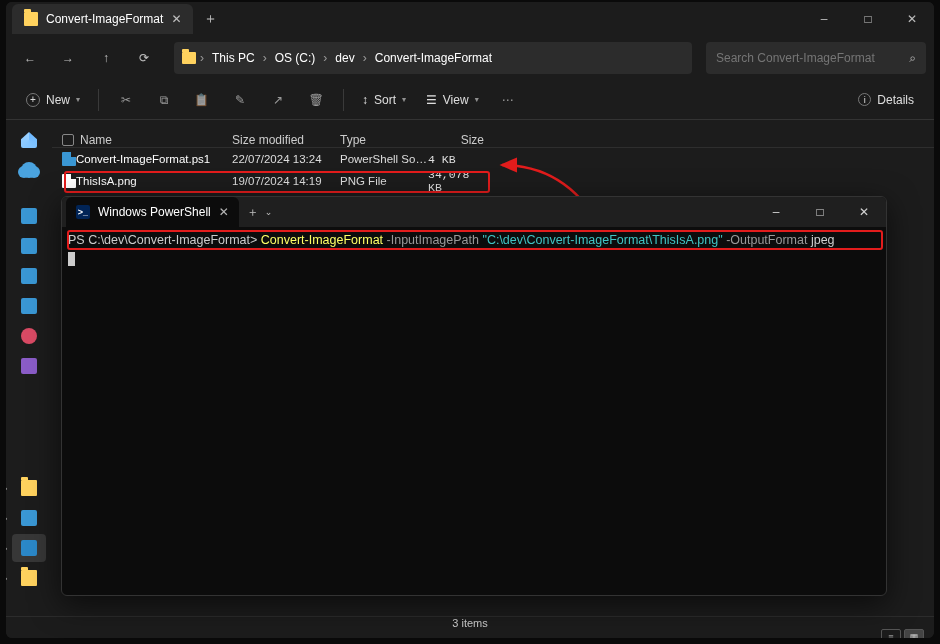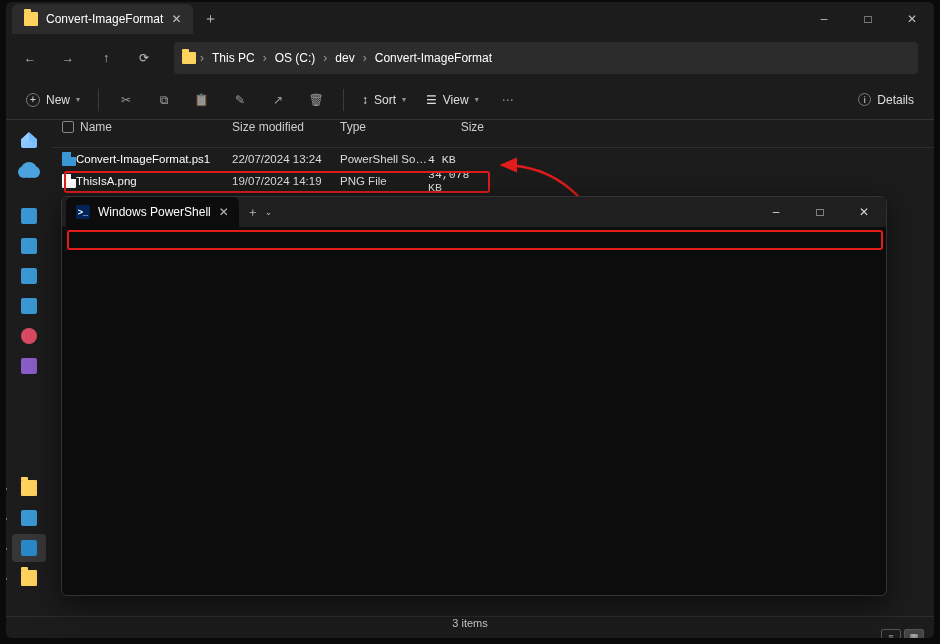--- a/index.html
+++ b/index.html
@@ -49,21 +49,21 @@
 .ic-folder { background:#ffd25e; border-radius:1px; position:relative; }
 .ic-folder::before { content:""; position:absolute; top:-3px; left:0; width:7px; height:3px; background:#ffd25e; border-radius:1px 1px 0 0; }
 .ic-blue { background:#3a97d4; }
 .ic-down { background:#3a97d4; position:relative; }
 .ic-music { background:#d94a64; border-radius:50%; }
 .ic-purple { background:#8a5cc7; }
 .ic-monitor { background:#2b88c8; border-radius:2px; }
 
 
 .content { flex:1; padding: 0; }
-.thead { display:flex; height:28px; align-items:flex-start; border-bottom:1px solid #2e2e2e; padding-left: 10px; color:#ccc; }
+.thead { display:flex; height:28px; align-items:flex-end; border-bottom:1px solid #2e2e2e; padding-left: 10px; color:#ccc; }
 .th { font-size:12px; }
 .th.name { width: 170px; display:flex; align-items:center; gap:6px; }
 .th.date { width: 108px; }
 .th.type { width: 88px; }
 .th.size { width: 56px; text-align:right; }
 .trow { display:flex; height:22px; align-items:center; padding-left: 10px; font-size: 11.5px; }
 .trow .c-name { width:170px; display:flex; align-items:center; gap:0; }
 .trow .c-date { width:108px; color:#ddd; }
 .trow .c-type { width:88px; color:#ddd; white-space:nowrap; overflow:hidden; text-overflow:ellipsis; }
 .trow .c-size { width:56px; text-align:left; color:#ddd;font-family:Liberation Mono, monospace; }
@@ -130,20 +130,24 @@
     <div class="breadcrumb">
       <span class="ic ic-folder" style="width:14px;height:12px"></span>
       <span class="chev">›</span>
       <span class="crumb">This PC</span>
       <span class="chev">›</span>
       <span class="crumb">OS (C:)</span>
       <span class="chev">›</span>
       <span class="crumb">dev</span>
       <span class="chev">›</span>
       <span class="crumb">Convert-ImageFormat</span>
+    </div>
+    <div class="search">
+      <input placeholder="Search Convert-ImageFormat" style="">
+      <span style="opacity:.6">⌕</span>
     </div>
   </div>
 
   <div class="toolbar">
     <div class="tbtn new">
       <span style="border:1px solid #888;border-radius:50%;width:14px;height:14px;display:flex;align-items:center;justify-content:center;font-size:10px">+</span>
       <span>New</span>
       <span style="font-size:8px;opacity:.6">▾</span>
     </div>
     <div class="sep"></div>
@@ -279,14 +283,18 @@
     <div class="term-newtab">
         <span>＋</span>
         <span style="font-size:9px">⌄</span>
       </div>
     <div class="term-winctrl">
       <div>–</div>
       <div>□</div>
       <div>✕</div>
     </div>
   </div>
+  <div class="term-body">
+    <div><span class="tok-prompt">PS C:\dev\Convert-ImageFormat&gt;</span> <span class="tok-cmd">Convert-ImageFormat</span> <span class="tok-param">-InputImagePath</span> <span class="tok-str">"C:\dev\Convert-ImageFormat\ThisIsA.png"</span> <span class="tok-param">-OutputFormat</span> <span class="tok-val">jpeg</span></div>
+    <div><span class="cursor"></span></div>
+  </div>
   <div class="hl-cmd"></div>
 </div>
 
 </body></html>

